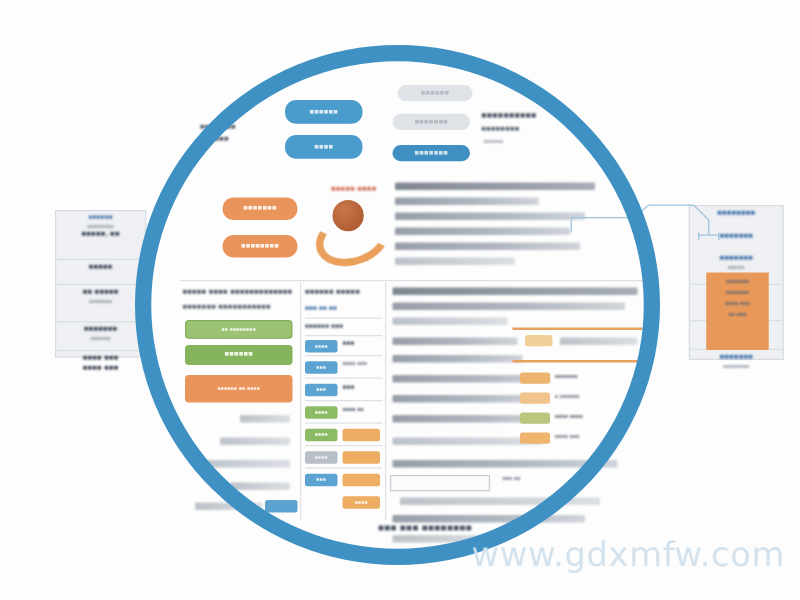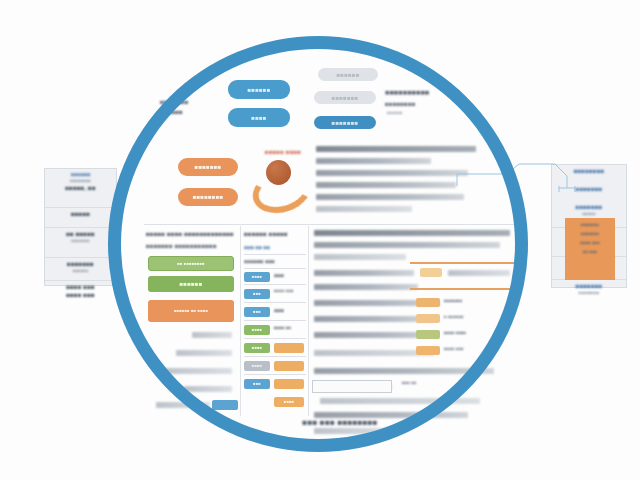--- a/index.html
+++ b/index.html
@@ -360,14 +360,15 @@
 
     <div style="position:absolute;left:172px;top:318px;width:78px;height:11px;border:1px solid #c9cfd6;background:#fbfbfc;"></div>
     <div class="blur tiny" style="position:absolute;left:262px;top:318px;width:50px;color:#6b7481;">■■■&nbsp;■■</div>
 
   </div>
 
   <div id="footer-note" class="blur lg">■■■ ■■■ ■■■■■■■■</div>
 
   <div id="ring"></div>
 
+  <div id="watermark">www.gdxmfw.com</div>
 
 </div>
 
 </body></html>

